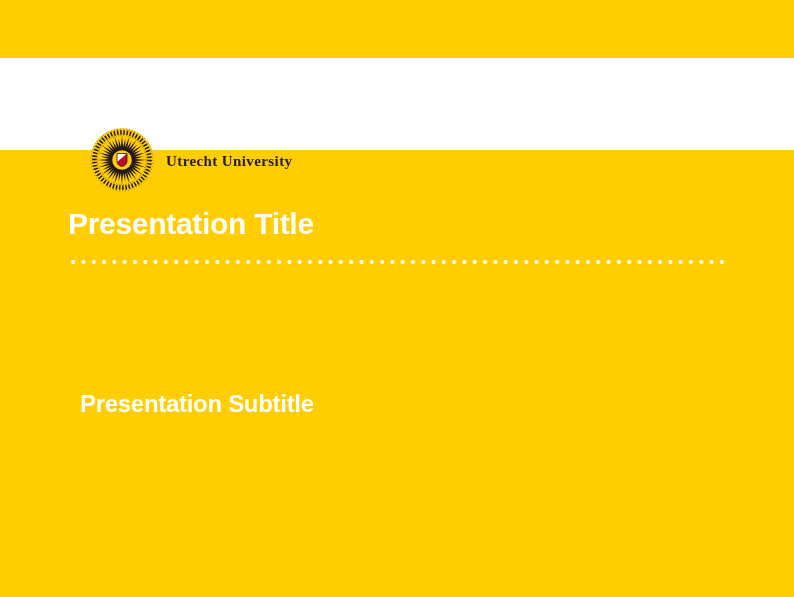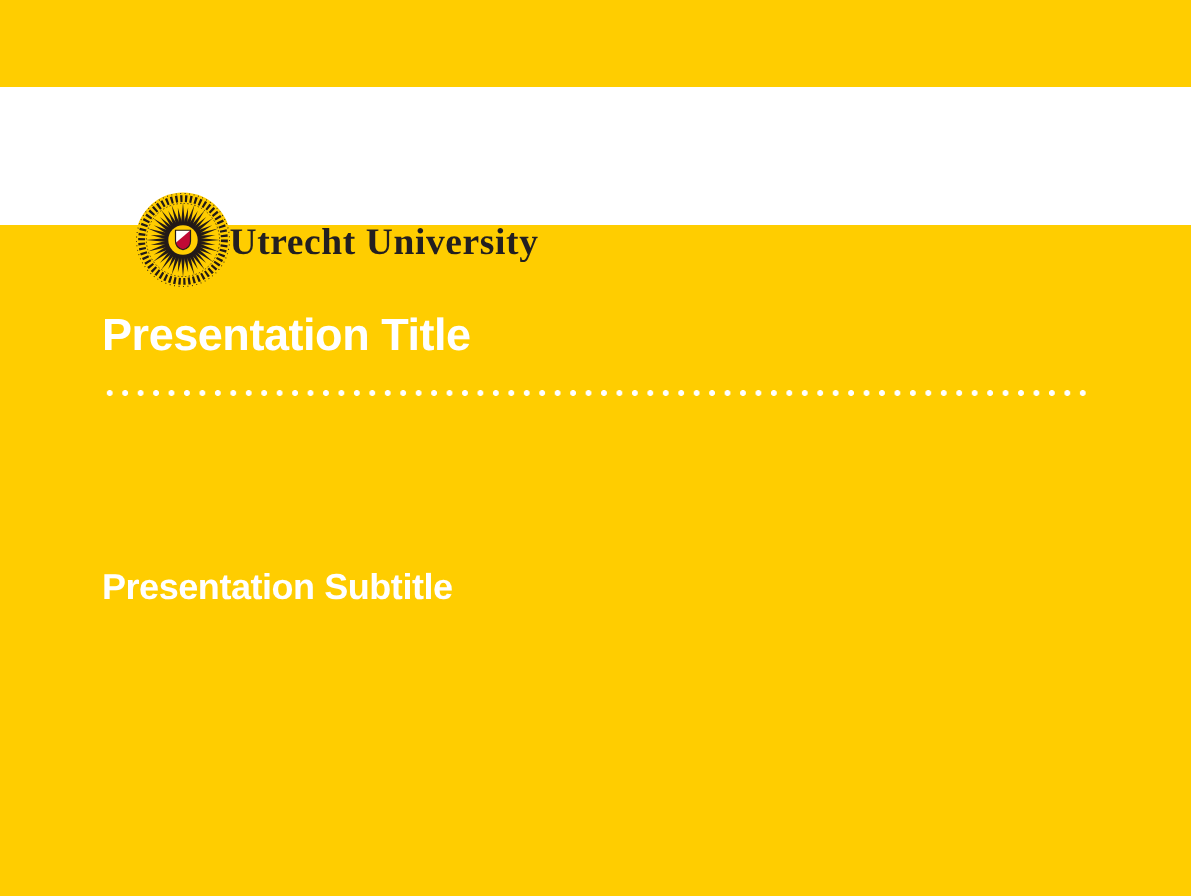--- a/index.html
+++ b/index.html
@@ -27,24 +27,24 @@
     width: 794px; height: 92px;
     background: #FFFFFF;
   }
   .logo {
     position: absolute;
     left: 90px; top: 70px;
     width: 64px; height: 64px;
   }
   .wordmark {
     position: absolute;
-    left: 153px; top: 91px;
+    left: 166px; top: 91px;
     font-family: "Liberation Serif", serif;
     font-weight: 700;
-    font-size: 25px;
+    font-size: 15px;
     line-height: 25px;
     letter-spacing: 0.4px;
     color: #231F20;
     white-space: nowrap;
   }
   .title {
     position: absolute;
     left: 68px; top: 206px;
     font-size: 30px;
     font-weight: 700;
@@ -158,16 +158,16 @@
         <path d="M27 25.5 h10 v7.2 q0 4.6 -5 5.8 q-5 -1.2 -5 -5.8 z" fill="none" stroke="#231A17" stroke-width="0.8"></path>
       </svg>
     </div>
     <div class="wordmark">Utrecht University</div>
   </div>
 
   <h1 class="title" style="margin:0">Presentation Title</h1>
 
   <div class="dotted-rule"></div>
 
-  <h2 class="subtitle" style="margin:0">Presentation Subtitle</h2>
+  <h2 class="subtitle" style="margin:12px">Presentation Subtitle</h2>
 
 
 </div>
 
 </body></html>

